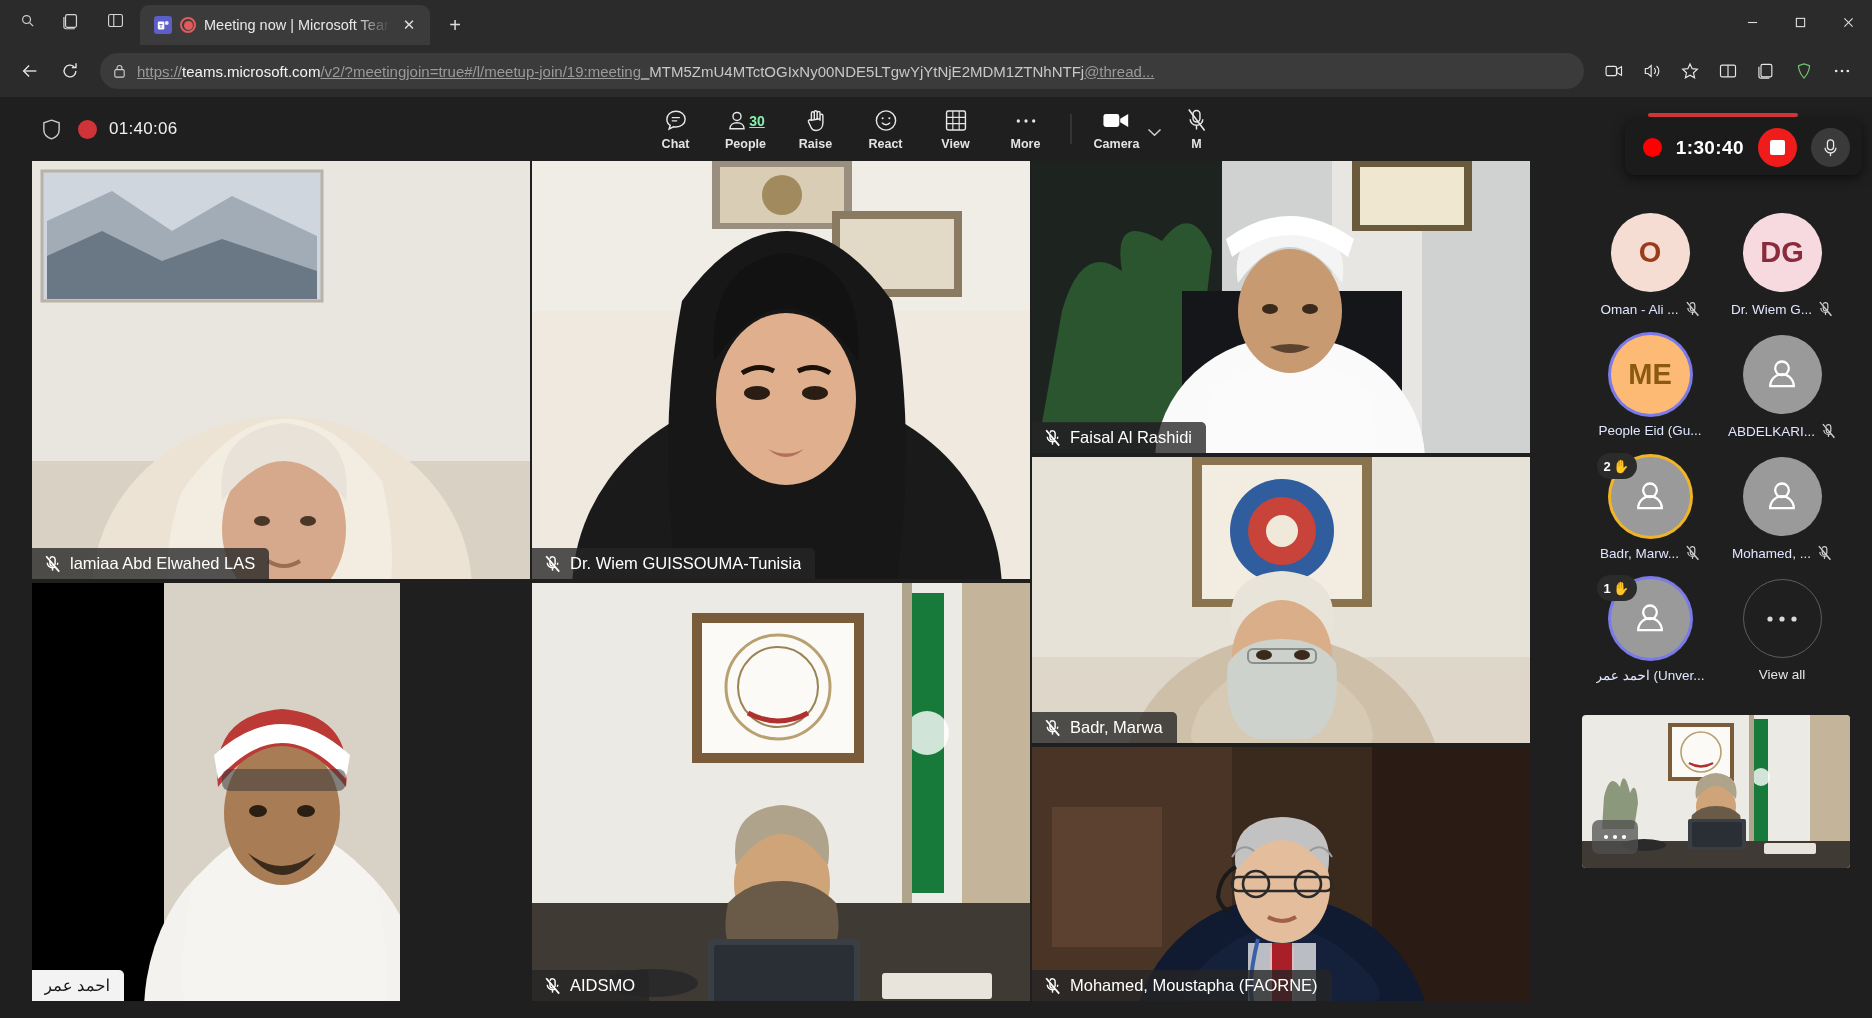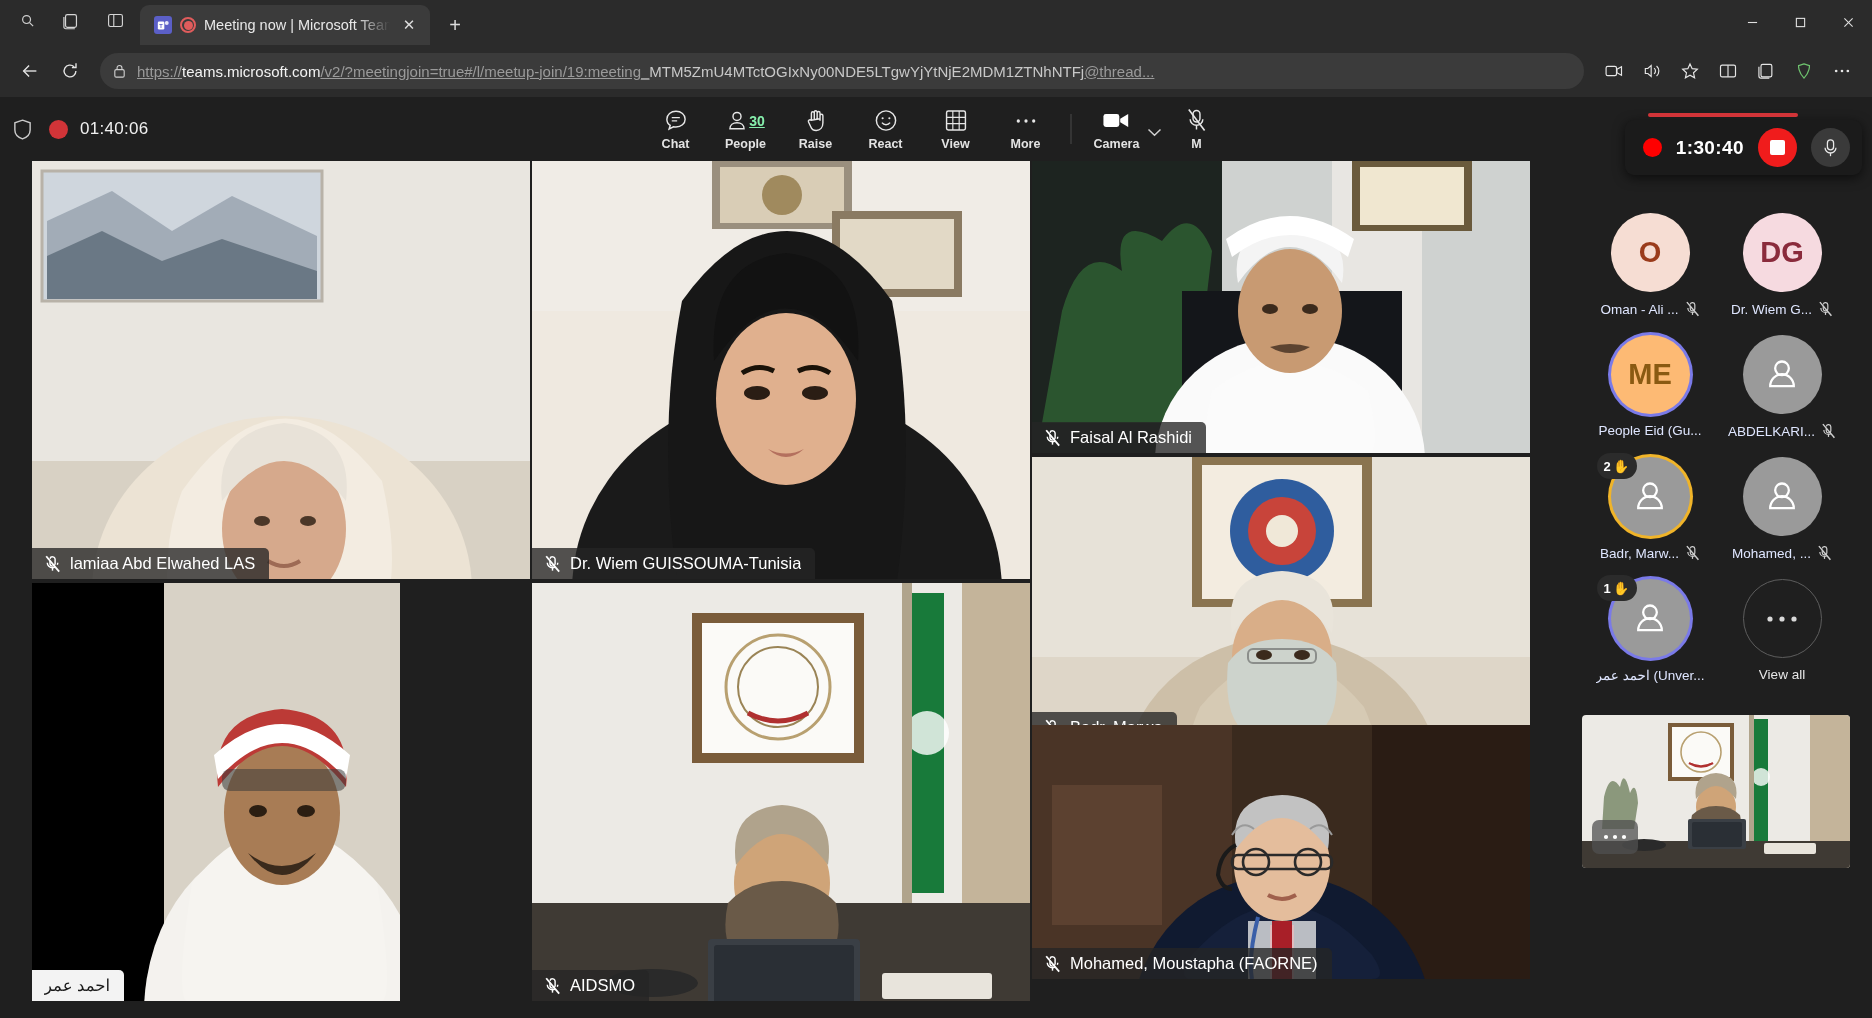--- a/index.html
+++ b/index.html
@@ -71,21 +71,21 @@
   .omnibox-url b { color: #f3f3f3; font-weight: normal; }
   .omnibox-url .dim { color: #9a9a9a; text-decoration: underline; }
   .navbar-right { display: flex; align-items: center; gap: 2px; flex: 0 0 auto; }
 
   
   .teams-app { height: 921px; background: #1f1f1f; position: relative; display:flex; flex-direction:column;}
   .teams-topbar {
     height: 64px; background: #1f1f1f; display:flex; align-items:center;
     position: relative; flex: 0 0 auto;
   }
-  .topbar-left { display:flex; align-items:center; gap: 16px; padding-left: 12px; }
+  .topbar-left { display:flex; align-items:center; gap: 16px; padding-left: 41px; }
   .shield-ico { color:#c9c9c9; }
   .rec-group { display:flex; align-items:center; gap:12px; }
   .rec-dot-big { width:19px;height:19px;border-radius:50%;background:#d13438; }
   .rec-time { color:#f0f0f0; font-size:17px; letter-spacing:0.3px;}
 
   .topbar-center {
     position:absolute; left:50%; transform: translateX(-50%);
     display:flex; align-items:center; height:64px;
   }
   .ctl {
@@ -621,21 +621,21 @@
                 <path d="M11.9 10.2a2.9 2.9 0 0 1-5.7-.6V6.5" fill="none" stroke="#fff" stroke-width="1.6"></path>
                 <path d="M3.2 8.6c0 3.1 2.6 5.6 5.8 5.6 1.1 0 2.1-.3 3-.8M14.8 8.6c0 .8-.2 1.6-.5 2.3" fill="none" stroke="#fff" stroke-width="1.6"></path>
                 <line x1="9" y1="14.2" x2="9" y2="17.4" stroke="#fff" stroke-width="1.6"></line>
                 <line x1="2" y1="1.4" x2="16.4" y2="18.4" stroke="#fff" stroke-width="2"></line>
               </svg>
           </span>
           <span class="nm">AIDSMO</span>
         </div>
       </div>
 
-      <div class="tile" style="left:1032px;top:564px;width:498px;height:254px;padding-left:18px;">
+      <div class="tile" style="left:1032px;top:586px;width:498px;height:254px;padding-left:18px;">
         <svg class="photo" viewBox="0 0 498 254" preserveAspectRatio="none">
           <rect width="498" height="254" fill="#3a2a1e"></rect>
           <rect x="0" y="0" width="200" height="254" fill="#4a3426"></rect>
           <rect x="20" y="60" width="110" height="140" fill="#5c4130"></rect>
           <rect x="340" y="0" width="158" height="254" fill="#2a1c14"></rect>
           <ellipse cx="250" cy="300" rx="150" ry="150" fill="#101a30"></ellipse>
           <path d="M160 230 q90 -100 180 0 q16 24 0 24 l-180 0 q-16 0 0 -24z" fill="#15203a"></path>
           <ellipse cx="250" cy="140" rx="48" ry="56" fill="#e4bd9c"></ellipse>
           <path d="M204 124 q46 -62 92 0 q8 -52 -46 -54 q-54 2 -46 54z" fill="#c2c2c2"></path>
           <rect x="200" y="130" width="100" height="14" rx="6" fill="none" stroke="#2a2a2a" stroke-width="2.6"></rect>

